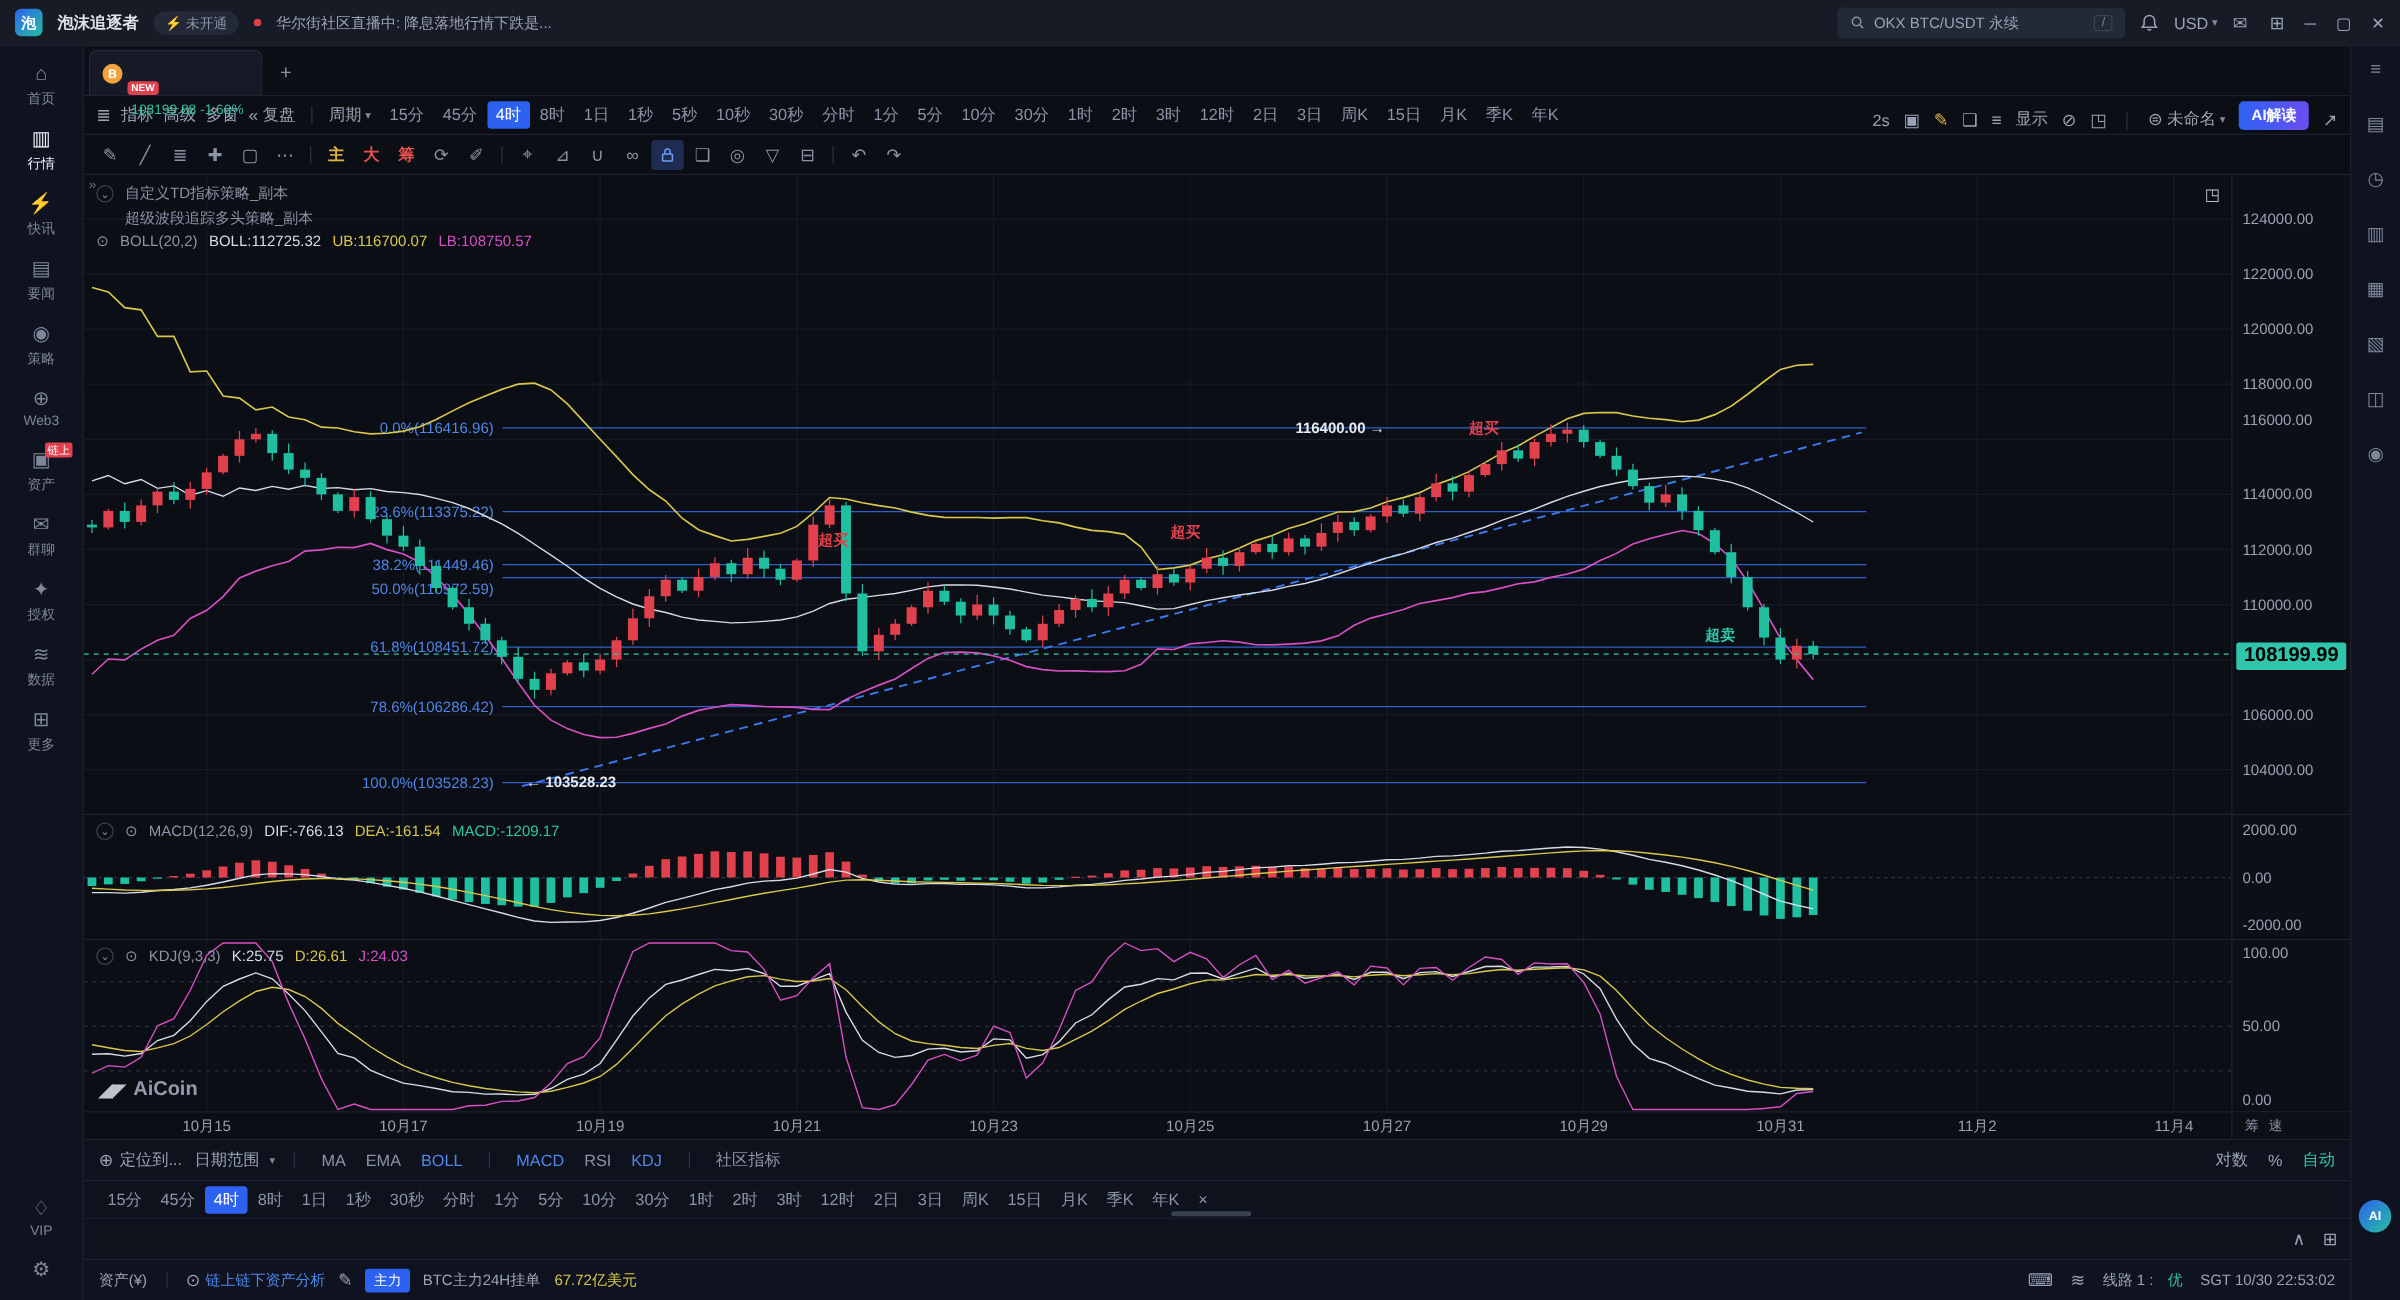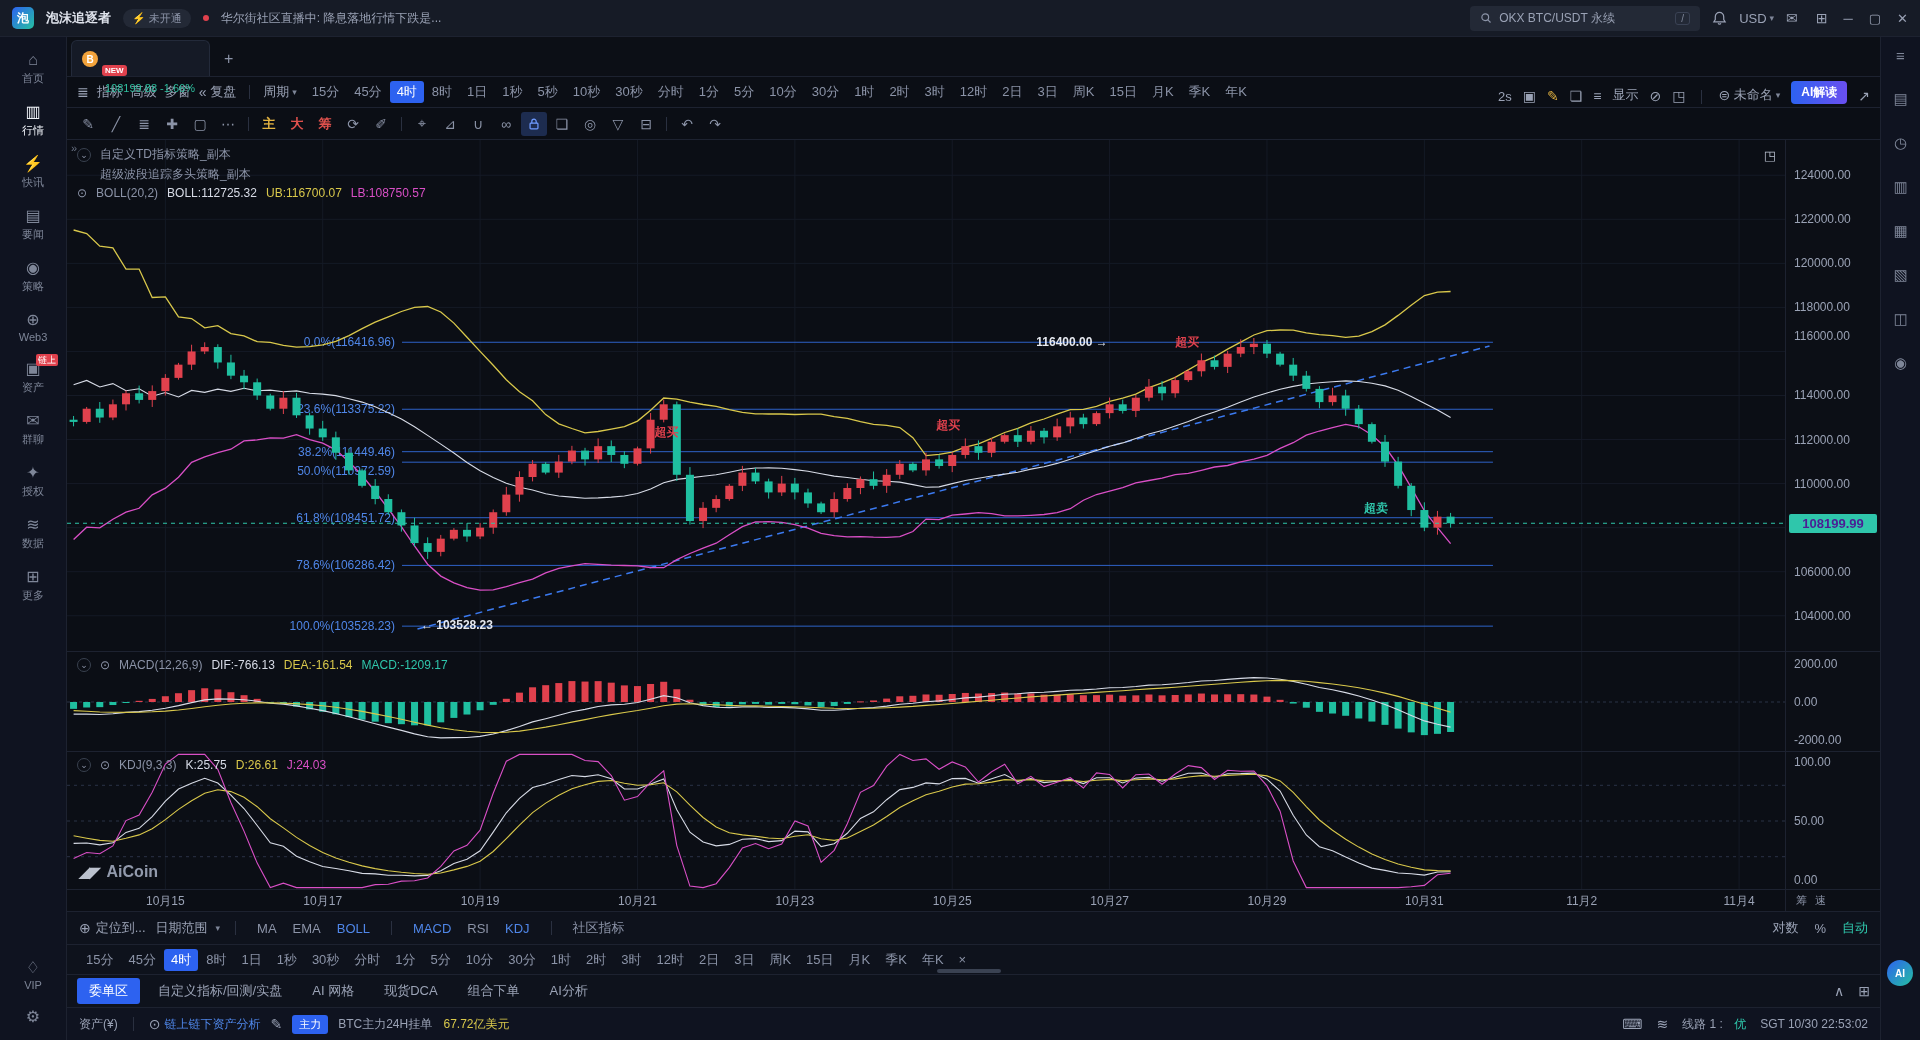--- a/index.html
+++ b/index.html
@@ -67,21 +67,21 @@
   .dt.gold{color:#e3b341;font-size:13px;font-weight:bold;}
   .dt.red{color:#e0514d;font-size:13px;font-weight:bold;}
   .active-tool{background:#1d2c4f;width:26px;height:24px;display:flex;align-items:center;justify-content:center;border-radius:3px;}
 
   
   .panel{position:relative;background:#0b0e15;overflow:hidden;}
   .panel.bt{border-top:1px solid #1d2230;}
   .plot{position:absolute;left:0;top:0;display:block;}
   .axis{position:absolute;top:0;bottom:0;right:0;width:95px;border-left:1px solid #1d2230;background:#0c0f16;}
   .ytick{position:absolute;left:8px;transform:translateY(-50%);font-size:12px;color:#9aa2b5;white-space:nowrap;}
-  .price-tag{position:absolute;left:3px;right:3px;background:#2fc6ab;color:#4c1d95;font-weight:bold;font-size:13px;text-align:center;padding:2px 0;border-radius:2px;z-index:3;}
+  .price-tag{position:absolute;left:3px;right:3px;background:#2fc6ab;color:#000000;font-weight:bold;font-size:16px;text-align:center;padding:2px 0;border-radius:2px;z-index:3;}
   .phead{position:absolute;top:6px;left:10px;z-index:4;font-size:12px;color:#8b93a7;display:flex;flex-direction:column;gap:3px;}
   .ph-line{display:flex;gap:9px;align-items:center;}
   .chev{font-size:9px;width:14px;height:14px;line-height:12px;text-align:center;border:1px solid #39414f;border-radius:50%;color:#8b93a7;flex:none;}
   .chev-sp{width:14px;flex:none;}
   .eye{color:#8b93a7;font-size:12px;}
   .v-white{color:#d7dbe6;}
   .v-yellow{color:#d9c84b;}
   .v-magenta{color:#d94fc6;}
   .v-teal{color:#2fc6ab;}
   .dblchev{position:absolute;top:2px;left:4px;color:#6a7385;font-size:11px;z-index:4;}
@@ -882,28 +882,20 @@
         <span class="tf">周K</span>
         <span class="tf">15日</span>
         <span class="tf">月K</span>
         <span class="tf">季K</span>
         <span class="tf">年K</span>
         <span class="tf">×</span>
         <div class="scroll-thumb"></div>
       </div>
 
     <div class="btabs">
-      <div class="btab-list">
-          <span class="btab active">委单区</span>
-          <span class="btab">自定义指标/回测/实盘</span>
-          <span class="btab">AI 网格</span>
-          <span class="btab">现货DCA</span>
-          <span class="btab">组合下单</span>
-          <span class="btab">AI分析</span>
-        </div>
       <div class="btabs-right">
         <span class="tb-ic">∧</span>
         <span class="tb-ic">⊞</span>
       </div>
     </div>
 
     <div class="sbar">
       <span class="sb-item">资产(¥)</span>
       <span class="vdiv"></span>
       <span class="sb-item blue">

